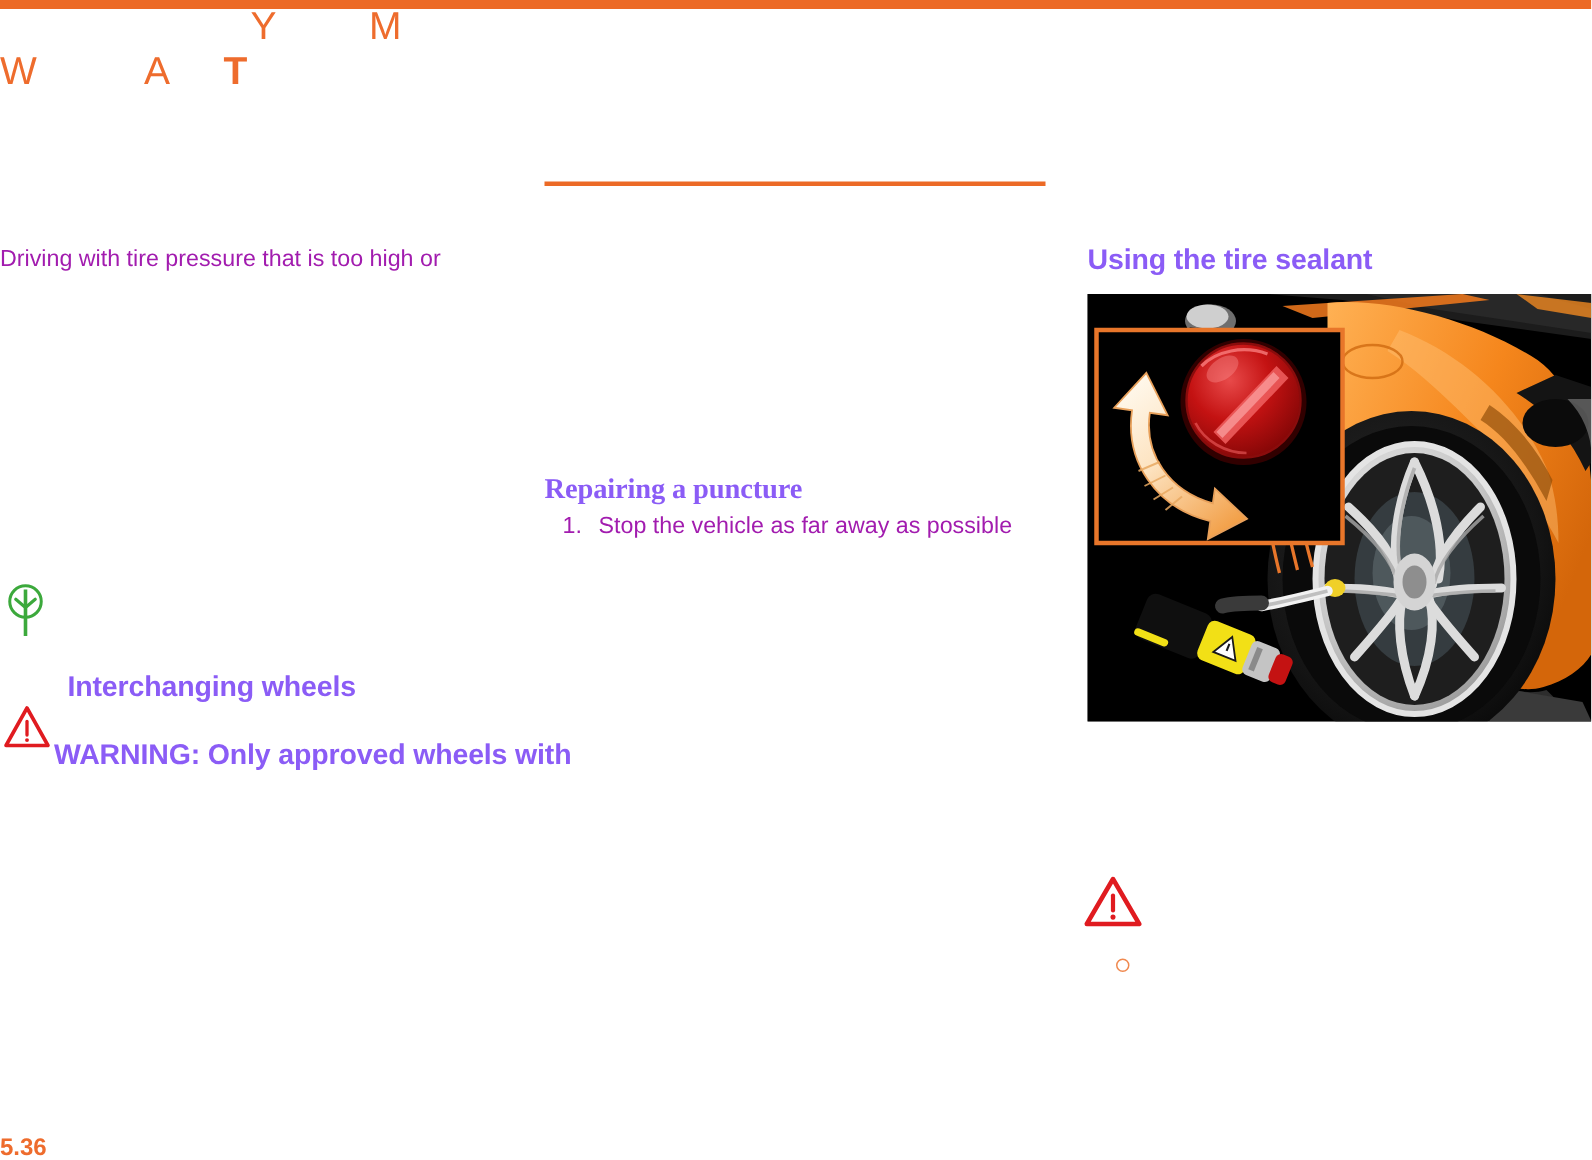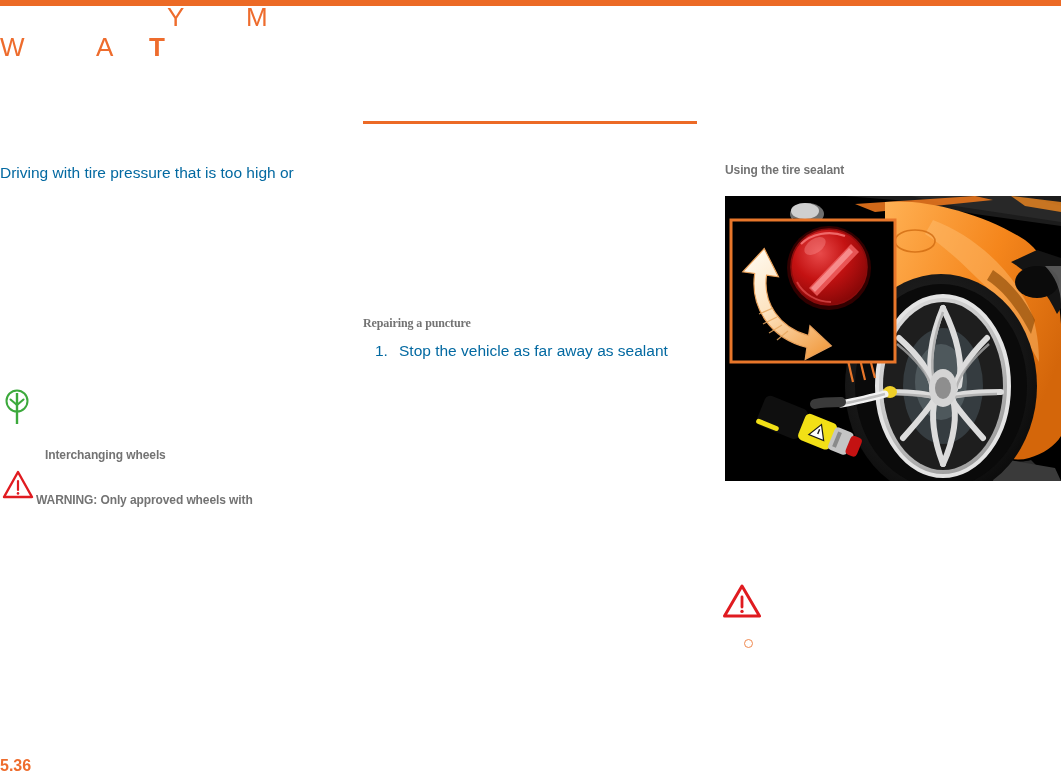--- a/index.html
+++ b/index.html
@@ -40,29 +40,29 @@
   }
   .hdr-y { left: 167px; top: 4px;  font-size: 26px; }
   .hdr-m { left: 246px; top: 4px;  font-size: 26px; }
   .hdr-w { left: 0px;   top: 34px; font-size: 26px; }
   .hdr-a { left: 96px;  top: 34px; font-size: 26px; }
   .hdr-t { left: 149px; top: 34px; font-size: 26px; font-weight: 700; }
 
   
   .body-text {
     position: absolute;
-    color: #0369a1;
+    color: #a21caf;
     font-size: 15.5px;
     line-height: 1.35;
     white-space: nowrap;
   }
   .heading {
     position: absolute;
-    color: #737373;
-    font-size: 12px;
+    color: #8b5cf6;
+    font-size: 19px;
     font-weight: 700;
     white-space: nowrap;
     letter-spacing: -0.1px;
   }
 
   
   .mid-rule {
     position: absolute;
     left: 363px;
     top: 121px;
@@ -151,21 +151,21 @@
       <path d="M16 2 L30 27 L2 27 Z" fill="#ffffff" stroke="#E01B20" stroke-width="2.4" stroke-linejoin="round"></path>
       <line x1="16" y1="11" x2="16" y2="20" stroke="#E01B20" stroke-width="2.2" stroke-linecap="round"></line>
       <circle cx="16" cy="23.4" r="1.3" fill="#E01B20"></circle>
     </svg>
   </div>
   <div class="heading lt-warn-tx">WARNING: Only approved wheels with</div>
 
   <div class="mid-rule"></div>
   <div class="heading md-repair">Repairing a puncture</div>
   <div class="body-text md-item-num">1.</div>
-  <div class="body-text md-item-tx">Stop the vehicle as far away as sealant</div>
+  <div class="body-text md-item-tx">Stop the vehicle as far away as possible</div>
 
   <div class="heading rt-heading">Using the tire sealant</div>
 
   <div class="figure">
     <svg width="336" height="285" viewBox="0 0 336 285">
       <defs>
         <linearGradient id="bodyGrad" x1="0" y1="0" x2="0.3" y2="1">
           <stop offset="0%" stop-color="#FFA23A"></stop>
           <stop offset="40%" stop-color="#F4821B"></stop>
           <stop offset="100%" stop-color="#C85C08"></stop>

